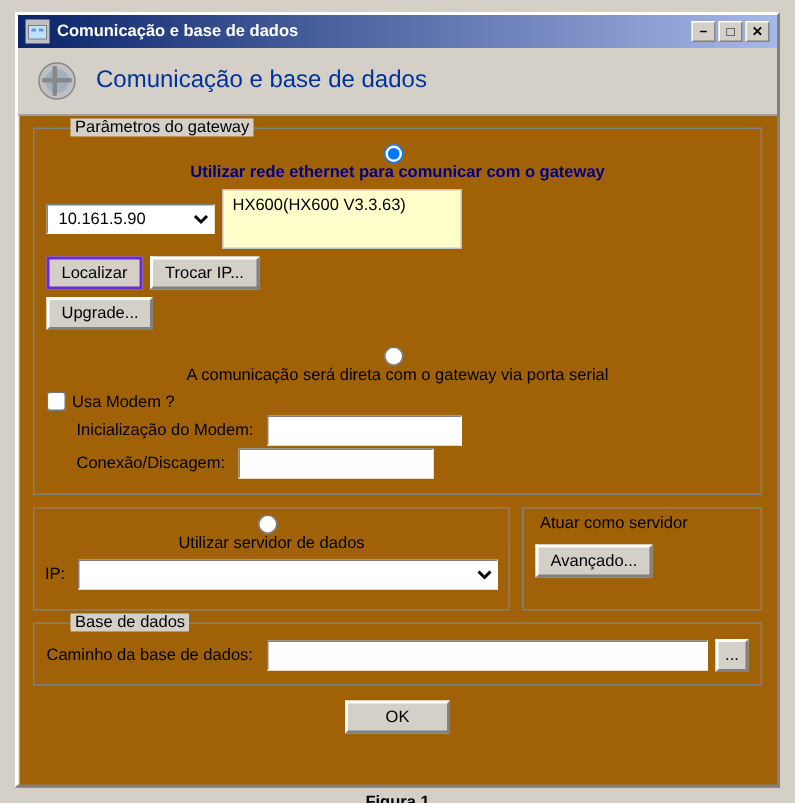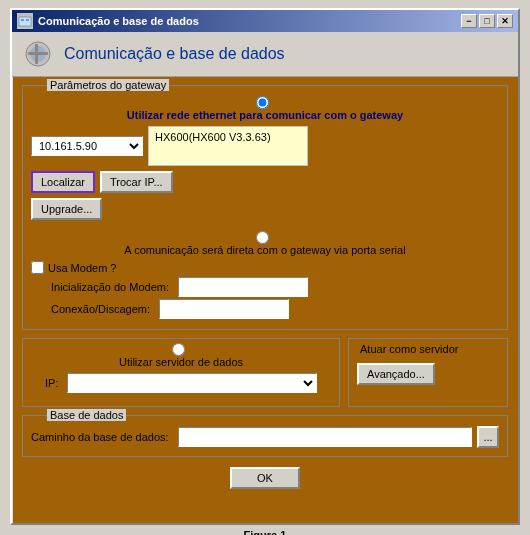--- a/index.html
+++ b/index.html
@@ -225,21 +225,21 @@
 
     .bottom-sections {
       display: flex;
       gap: 8px;
       margin-bottom: 8px;
     }
 
     .server-box {
       border: 1px solid #808080;
       flex: 1;
-      padding: 4px 22px 8px;
+      padding: 4px 7px 8px;
       position: relative;
     }
 
     .atuar-box {
       border: 1px solid #808080;
       width: 160px;
       padding: 4px 8px 8px;
       position: relative;
     }
 

